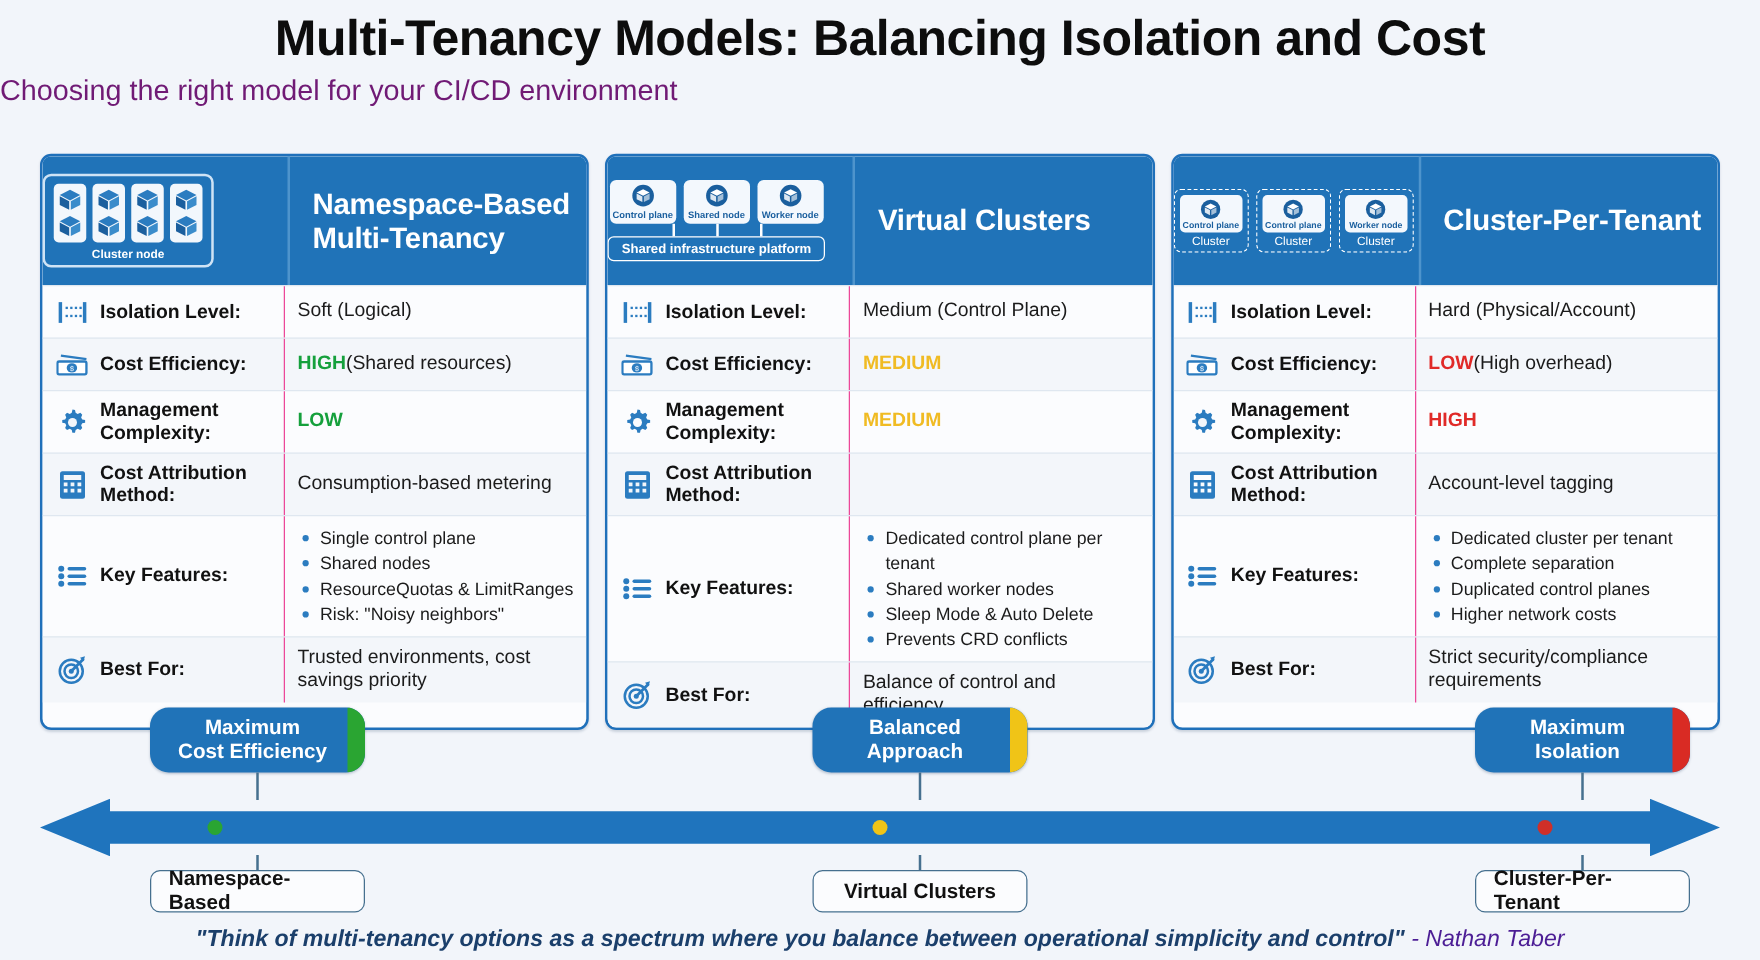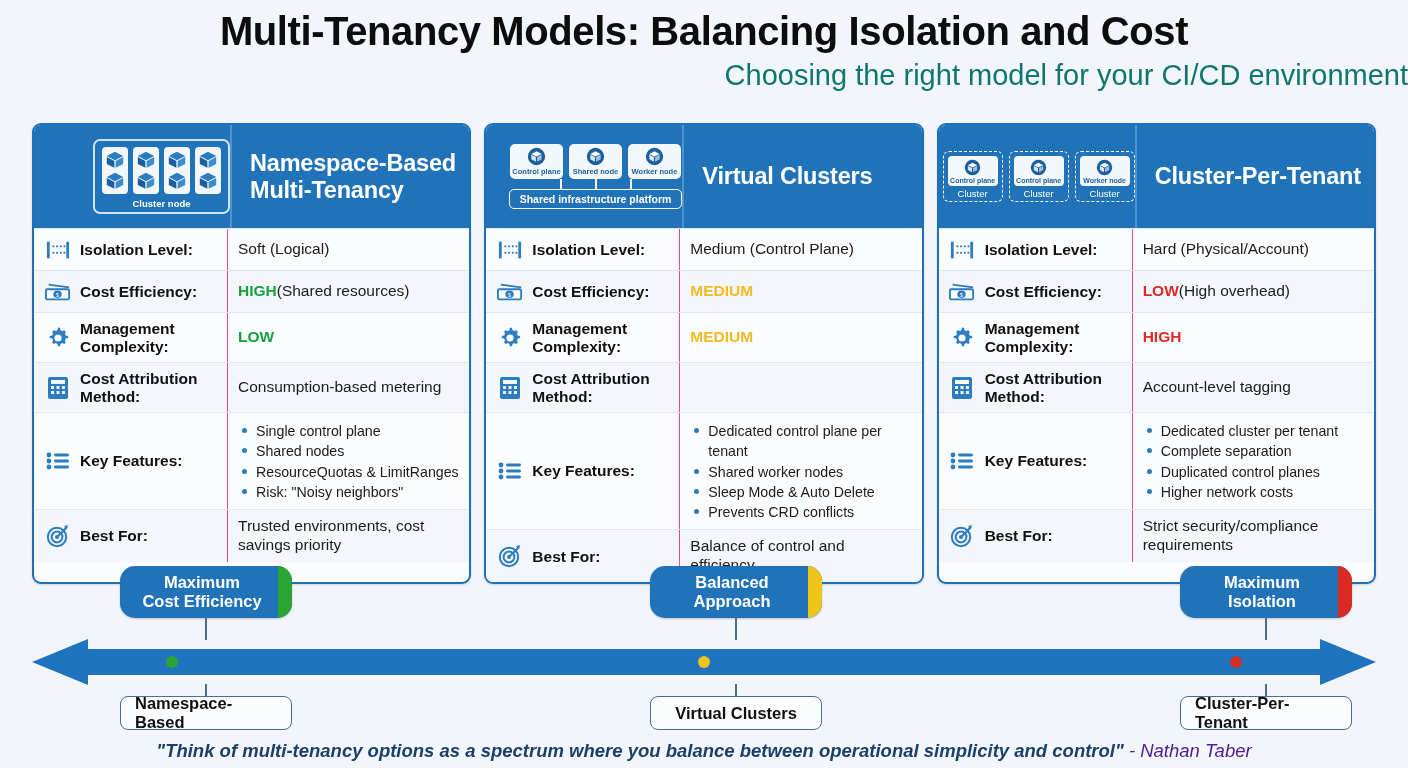--- a/index.html
+++ b/index.html
@@ -11,37 +11,37 @@
     -webkit-font-smoothing:antialiased;
   }
   .page{position:relative;width:1408px;height:768px;}
 
   
   .title{
     text-align:center;font-size:40px;font-weight:bold;letter-spacing:-0.4px;
     color:#0d0d0d;margin:10px 0 0 0;line-height:1.08;
   }
   .subtitle{
-    text-align:right;font-size:29px;color:#0f766e;margin:6px 0 0 0;font-weight:400;
+    text-align:left;font-size:23px;color:#701a75;margin:6px 0 0 0;font-weight:400;
   }
 
   
   .cards{
     position:absolute;top:113px;left:32px;width:1344px;
     display:flex;gap:13px;
   }
   .card{
     width:436px;background:#fbfcfe;border:2px solid #1f70ba;border-radius:9px;
     overflow:hidden;box-shadow:0 1px 2px rgba(20,50,90,.18);
   }
   .card-head{
     display:flex;align-items:stretch;background:#2073b8;height:103px;
   }
   .card-head .viz{
-    width:196px;display:flex;align-items:center;justify-content:flex-end;
+    width:196px;display:flex;align-items:center;justify-content:flex-start;
     border-right:2px solid #4e94cc;
   }
   .card-head .head-title{
     flex:1;display:flex;align-items:center;padding-left:18px;
     color:#ffffff;font-size:23.5px;font-weight:bold;line-height:1.14;letter-spacing:-0.2px;
   }
 
   
   .d1-box{
     border:2px solid #cfe3f5;border-radius:7px;padding:6px 7px 3px 7px;

